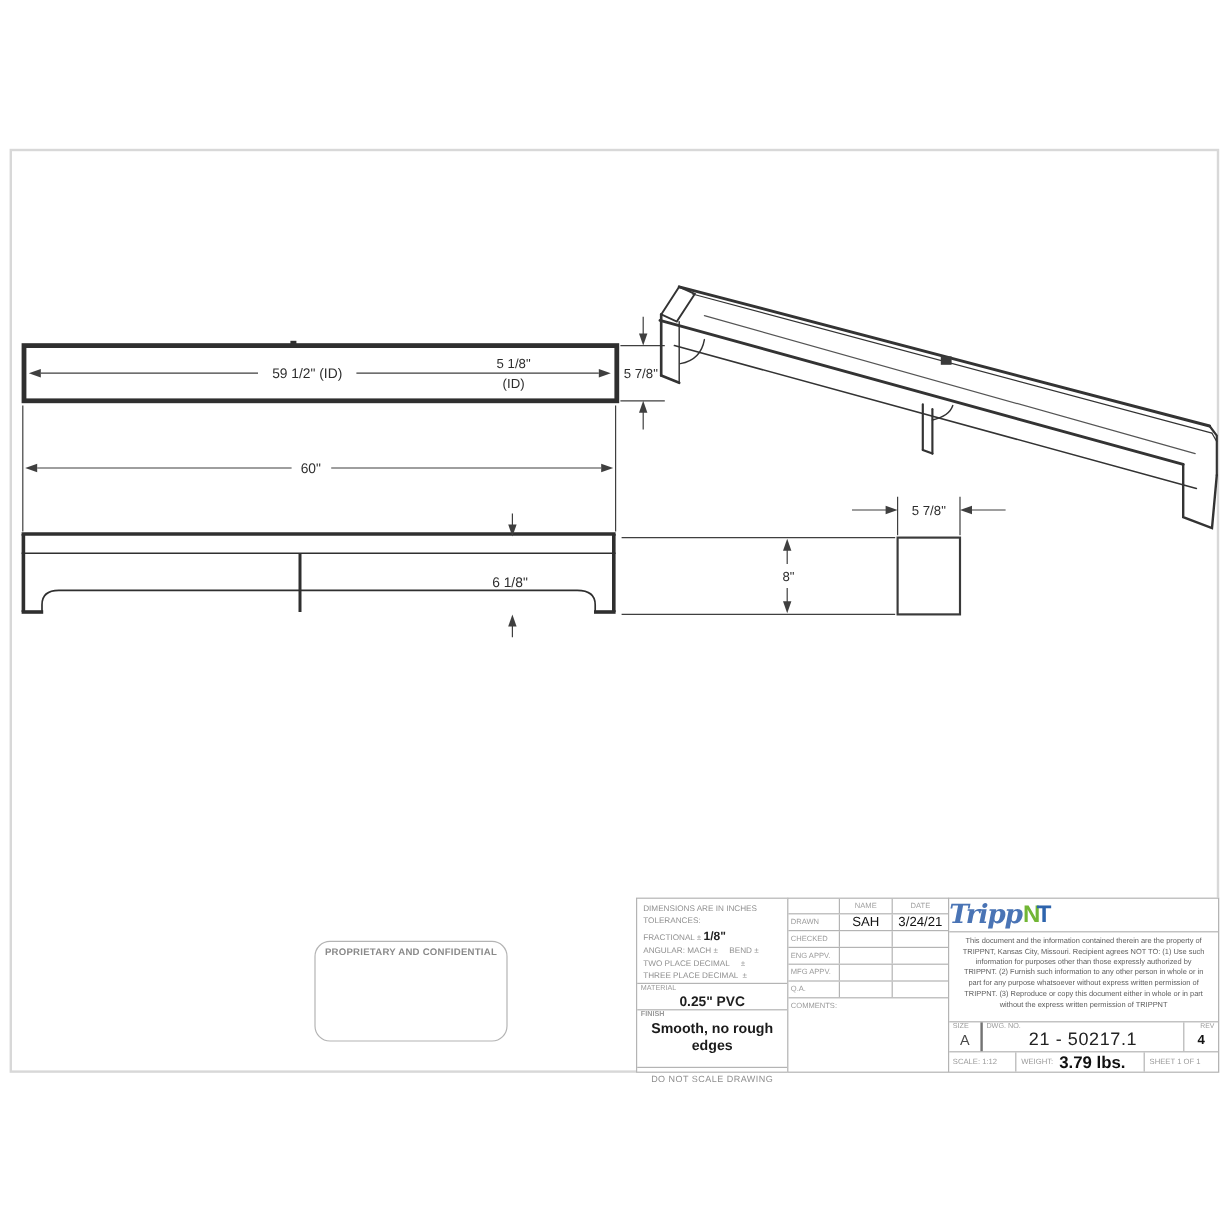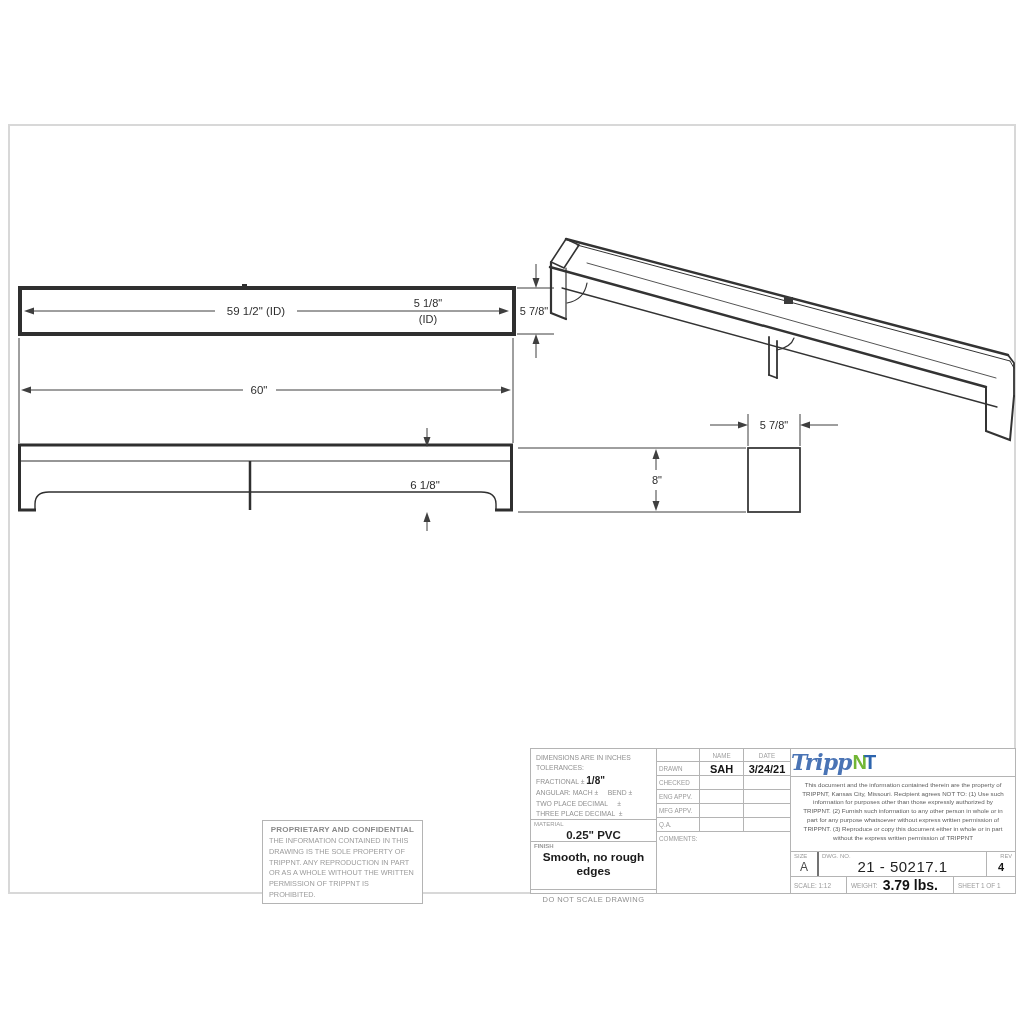--- a/index.html
+++ b/index.html
@@ -4,21 +4,21 @@
 <style>
   html,body{margin:0;padding:0;background:#fff;}
   #canvas{position:relative;width:1024px;height:1024px;background:#fff;overflow:hidden;
           font-family:"Liberation Sans",sans-serif;}
   #sheet-frame{position:absolute;left:8px;top:124px;width:1008px;height:770px;
                border:2px solid #d8d8d8;box-sizing:border-box;}
   #views-svg{position:absolute;left:0;top:0;width:1024px;height:1024px;}
 
   .tb{position:absolute;border:1px solid #b4b4b4;box-sizing:border-box;background:#fff;}
   
-  #prop-block{left:262px;top:820px;width:161px;height:84px;}
+  #prop-block{left:262px;top:784px;width:161px;height:84px;border-radius:13px;}
   .prop-title{font-size:8px;font-weight:bold;color:#8a8a8a;text-align:center;margin-top:4px;letter-spacing:.2px;}
   .prop-body{font-size:7.3px;color:#9b9b9b;padding:2px 5px 0 6px;line-height:1.48;}
   
   #app-block{left:422px;top:810px;width:108px;height:84px;display:flex;flex-direction:column;}
   .app-row{display:flex;border-bottom:1px solid #b4b4b4;box-sizing:border-box;}
   .app-cell-l{width:55px;border-right:1px solid #b4b4b4;box-sizing:border-box;display:flex;align-items:center;justify-content:center;}
   .app-cell-r{flex:1;display:flex;align-items:center;justify-content:center;}
   .app-lbl{font-size:7.4px;color:#8f8f8f;}
   .app-bottom{flex:1;display:flex;align-items:center;justify-content:center;}
   
@@ -35,21 +35,21 @@
   .dns-val{font-size:7.5px;color:#8f8f8f;text-align:center;margin-top:5px;letter-spacing:.4px;}
   
   #appr-block{left:656px;top:748px;width:135px;height:146px;display:flex;flex-direction:column;}
   .arow{display:flex;border-bottom:1px solid #b4b4b4;box-sizing:border-box;height:14px;}
   .arow.hdr{height:13px;}
   .al{width:43px;border-right:1px solid #b4b4b4;box-sizing:border-box;font-size:6.3px;color:#9a9a9a;
       display:flex;align-items:center;padding-left:2px;}
   .an{width:44px;border-right:1px solid #b4b4b4;box-sizing:border-box;display:flex;align-items:center;justify-content:center;}
   .ad{flex:1;display:flex;align-items:center;justify-content:center;}
   .hdrtxt{font-size:6.3px;color:#a0a0a0;}
-  .aval{font-size:11px;font-weight:bold;color:#141414;}
+  .aval{font-size:11px;font-weight:normal;color:#141414;}
   .acomments{flex:1;font-size:6.3px;color:#9a9a9a;padding:3px 0 0 2px;}
   
   #right-block{left:790px;top:748px;width:226px;height:146px;display:flex;flex-direction:column;}
   #logo-row{height:29px;border-bottom:1px solid #b4b4b4;box-sizing:border-box;display:flex;align-items:center;justify-content:flex-start;}
   .logo-script{font-family:"DejaVu Serif",serif;font-style:italic;font-weight:bold;font-size:22px;color:#4a74b5;letter-spacing:-1px;}
   .logo-n{font-size:20px;font-weight:bold;color:#72b635;margin-left:1px;}
   .logo-t{font-size:20px;font-weight:bold;color:#2d64ad;margin-left:-3px;}
   #legal-row{height:79px;border-bottom:1px solid #b4b4b4;box-sizing:border-box;}
   .legal-txt{font-size:6.2px;color:#5d5d5d;text-align:center;line-height:1.42;padding:4px 10px 0 10px;}
   #titlerow{height:26px;border-bottom:1px solid #b4b4b4;box-sizing:border-box;display:flex;}
@@ -169,21 +169,20 @@
       <path d="M 1008 355 L 1014 363 L 1014 396" stroke-width="1.8"></path>
       <line x1="1010" y1="361" x2="1014" y2="368" stroke-width="1"></line>
       <path d="M 986 387 L 986 431 L 1010 440 L 1014 396" stroke-width="2"></path>
 
       <rect x="784" y="297" width="9" height="7" fill="#3a3a3a" stroke="none"></rect>
     </g>
   </svg>
 
   <div class="tb" id="prop-block">
     <div class="prop-title">PROPRIETARY AND CONFIDENTIAL</div>
-    <div class="prop-body">THE INFORMATION CONTAINED IN THIS DRAWING IS THE SOLE PROPERTY OF TRIPPNT.  ANY REPRODUCTION IN PART OR AS A WHOLE WITHOUT THE WRITTEN PERMISSION OF TRIPPNT IS PROHIBITED.</div>
   </div>
 
 
   <div class="tb" id="tol-block">
     <div class="tol-text">
       <div>DIMENSIONS ARE IN INCHES</div>
       <div>TOLERANCES:</div>
       <div><span>FRACTIONAL ±</span> <span class="tol-frac">1/8"</span></div>
       <div style="white-space:pre">ANGULAR: MACH ±     BEND ±</div>
       <div style="white-space:pre">TWO PLACE DECIMAL     ±</div>

